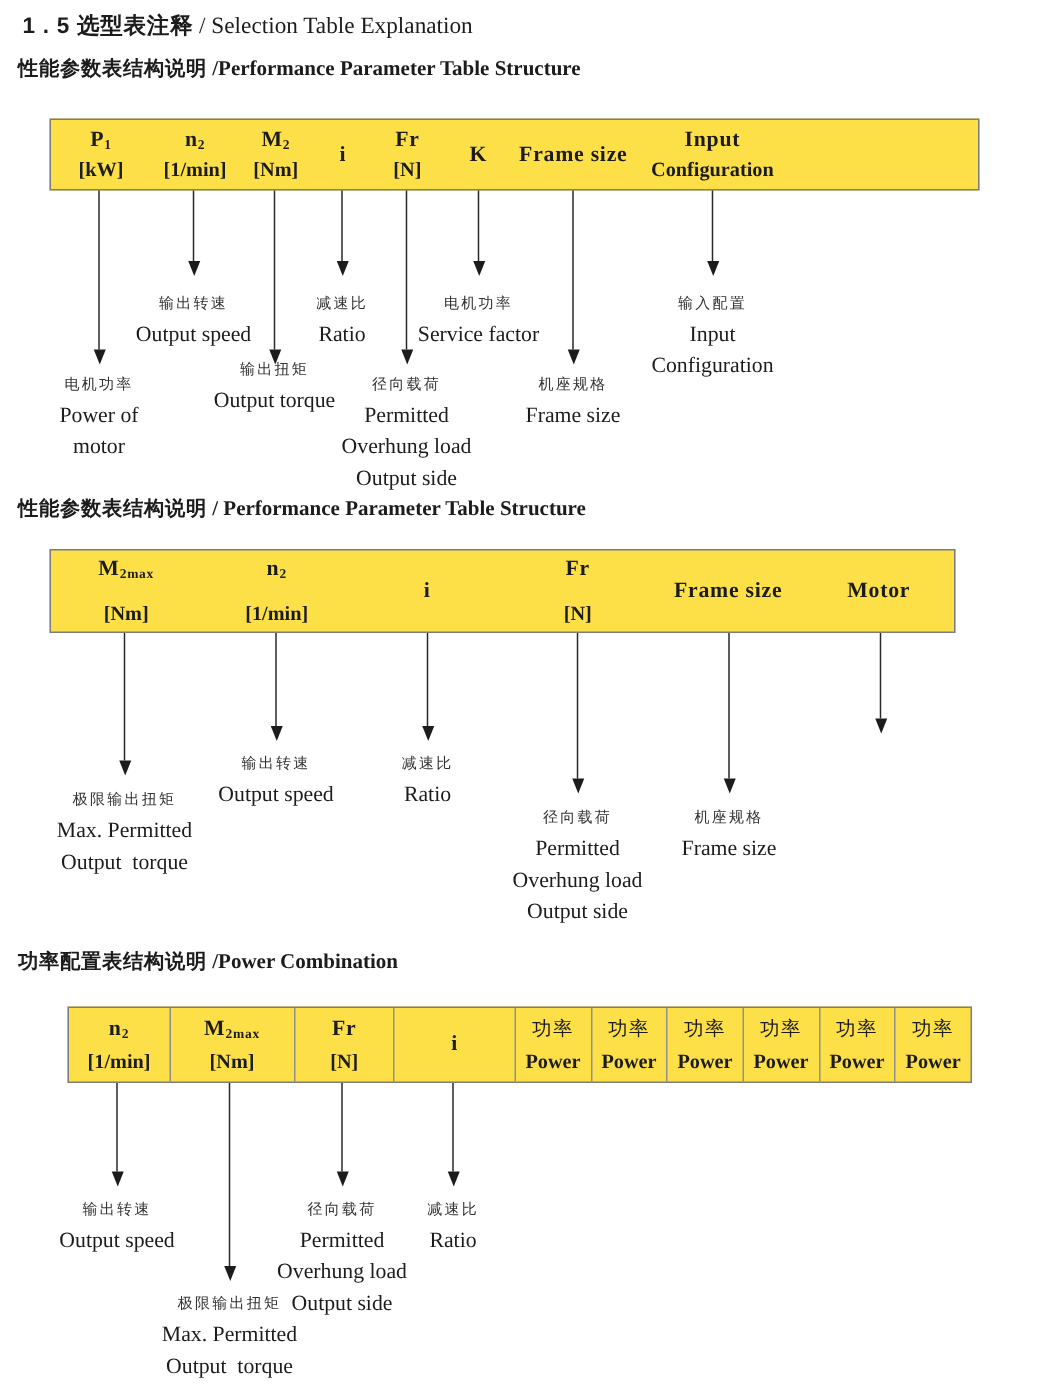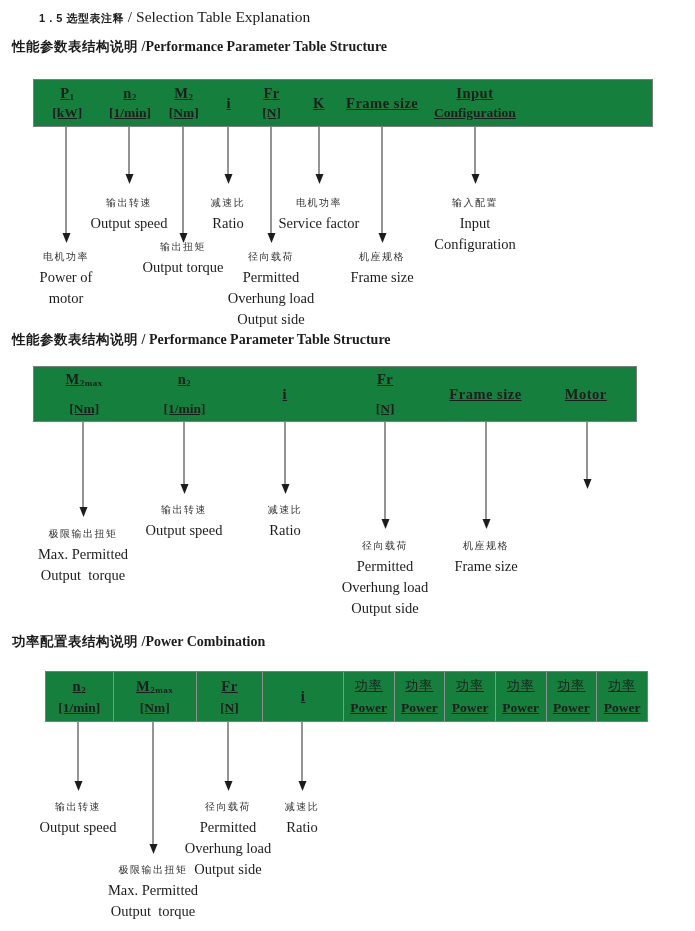--- a/index.html
+++ b/index.html
@@ -1,27 +1,27 @@
 <!DOCTYPE html>
 <html><head>
 <meta charset="utf-8">
 <style>
   html,body{margin:0;padding:0;background:#ffffff;}
   .page{position:relative;width:695px;height:931px;background:#ffffff;color:#1c1c1c;
         font-family:"Liberation Sans",sans-serif;overflow:hidden;}
 
   .doc-title{position:absolute;left:15px;top:8px;white-space:pre;}
-  .t-zh{font-weight:bold;font-size:11px;letter-spacing:.5px;margin-left:24px;}
+  .t-zh{font-weight:bold;font-size:15px;letter-spacing:.5px;}
   .t-en{font-family:"Liberation Serif",serif;font-size:15.5px;}
 
   .sec-heading{position:absolute;left:12px;white-space:pre;}
   .h-zh{font-weight:bold;font-size:13.5px;letter-spacing:.5px;}
   .h-en{font-family:"Liberation Serif",serif;font-weight:bold;font-size:14px;}
 
-  .htable{position:absolute;display:flex;background:#15803d;border:1px solid #7d7d7d;box-sizing:border-box;text-decoration:underline;}
+  .htable{position:absolute;display:flex;background:#fde047;border:1px solid #7d7d7d;box-sizing:border-box;}
   .cell{display:flex;flex-direction:column;align-items:center;justify-content:center;gap:3px;box-sizing:border-box;}
   .t2 .cell{gap:13px;}
   .t3 .cell{gap:5px;}
   .t3 .cell.bl{border-left:1px solid #909090;}
   .c1{font-family:"Liberation Serif",serif;font-weight:bold;font-size:14.5px;letter-spacing:.5px;}
   .c1 sub{font-size:9px;vertical-align:-2px;}
   .c1.zhc{font-family:"Liberation Sans",sans-serif;font-weight:normal;font-size:13px;letter-spacing:1px;}
   .c2{font-family:"Liberation Serif",serif;font-weight:bold;font-size:13.5px;}
 
   .arrow{position:absolute;display:flex;flex-direction:column;align-items:center;

